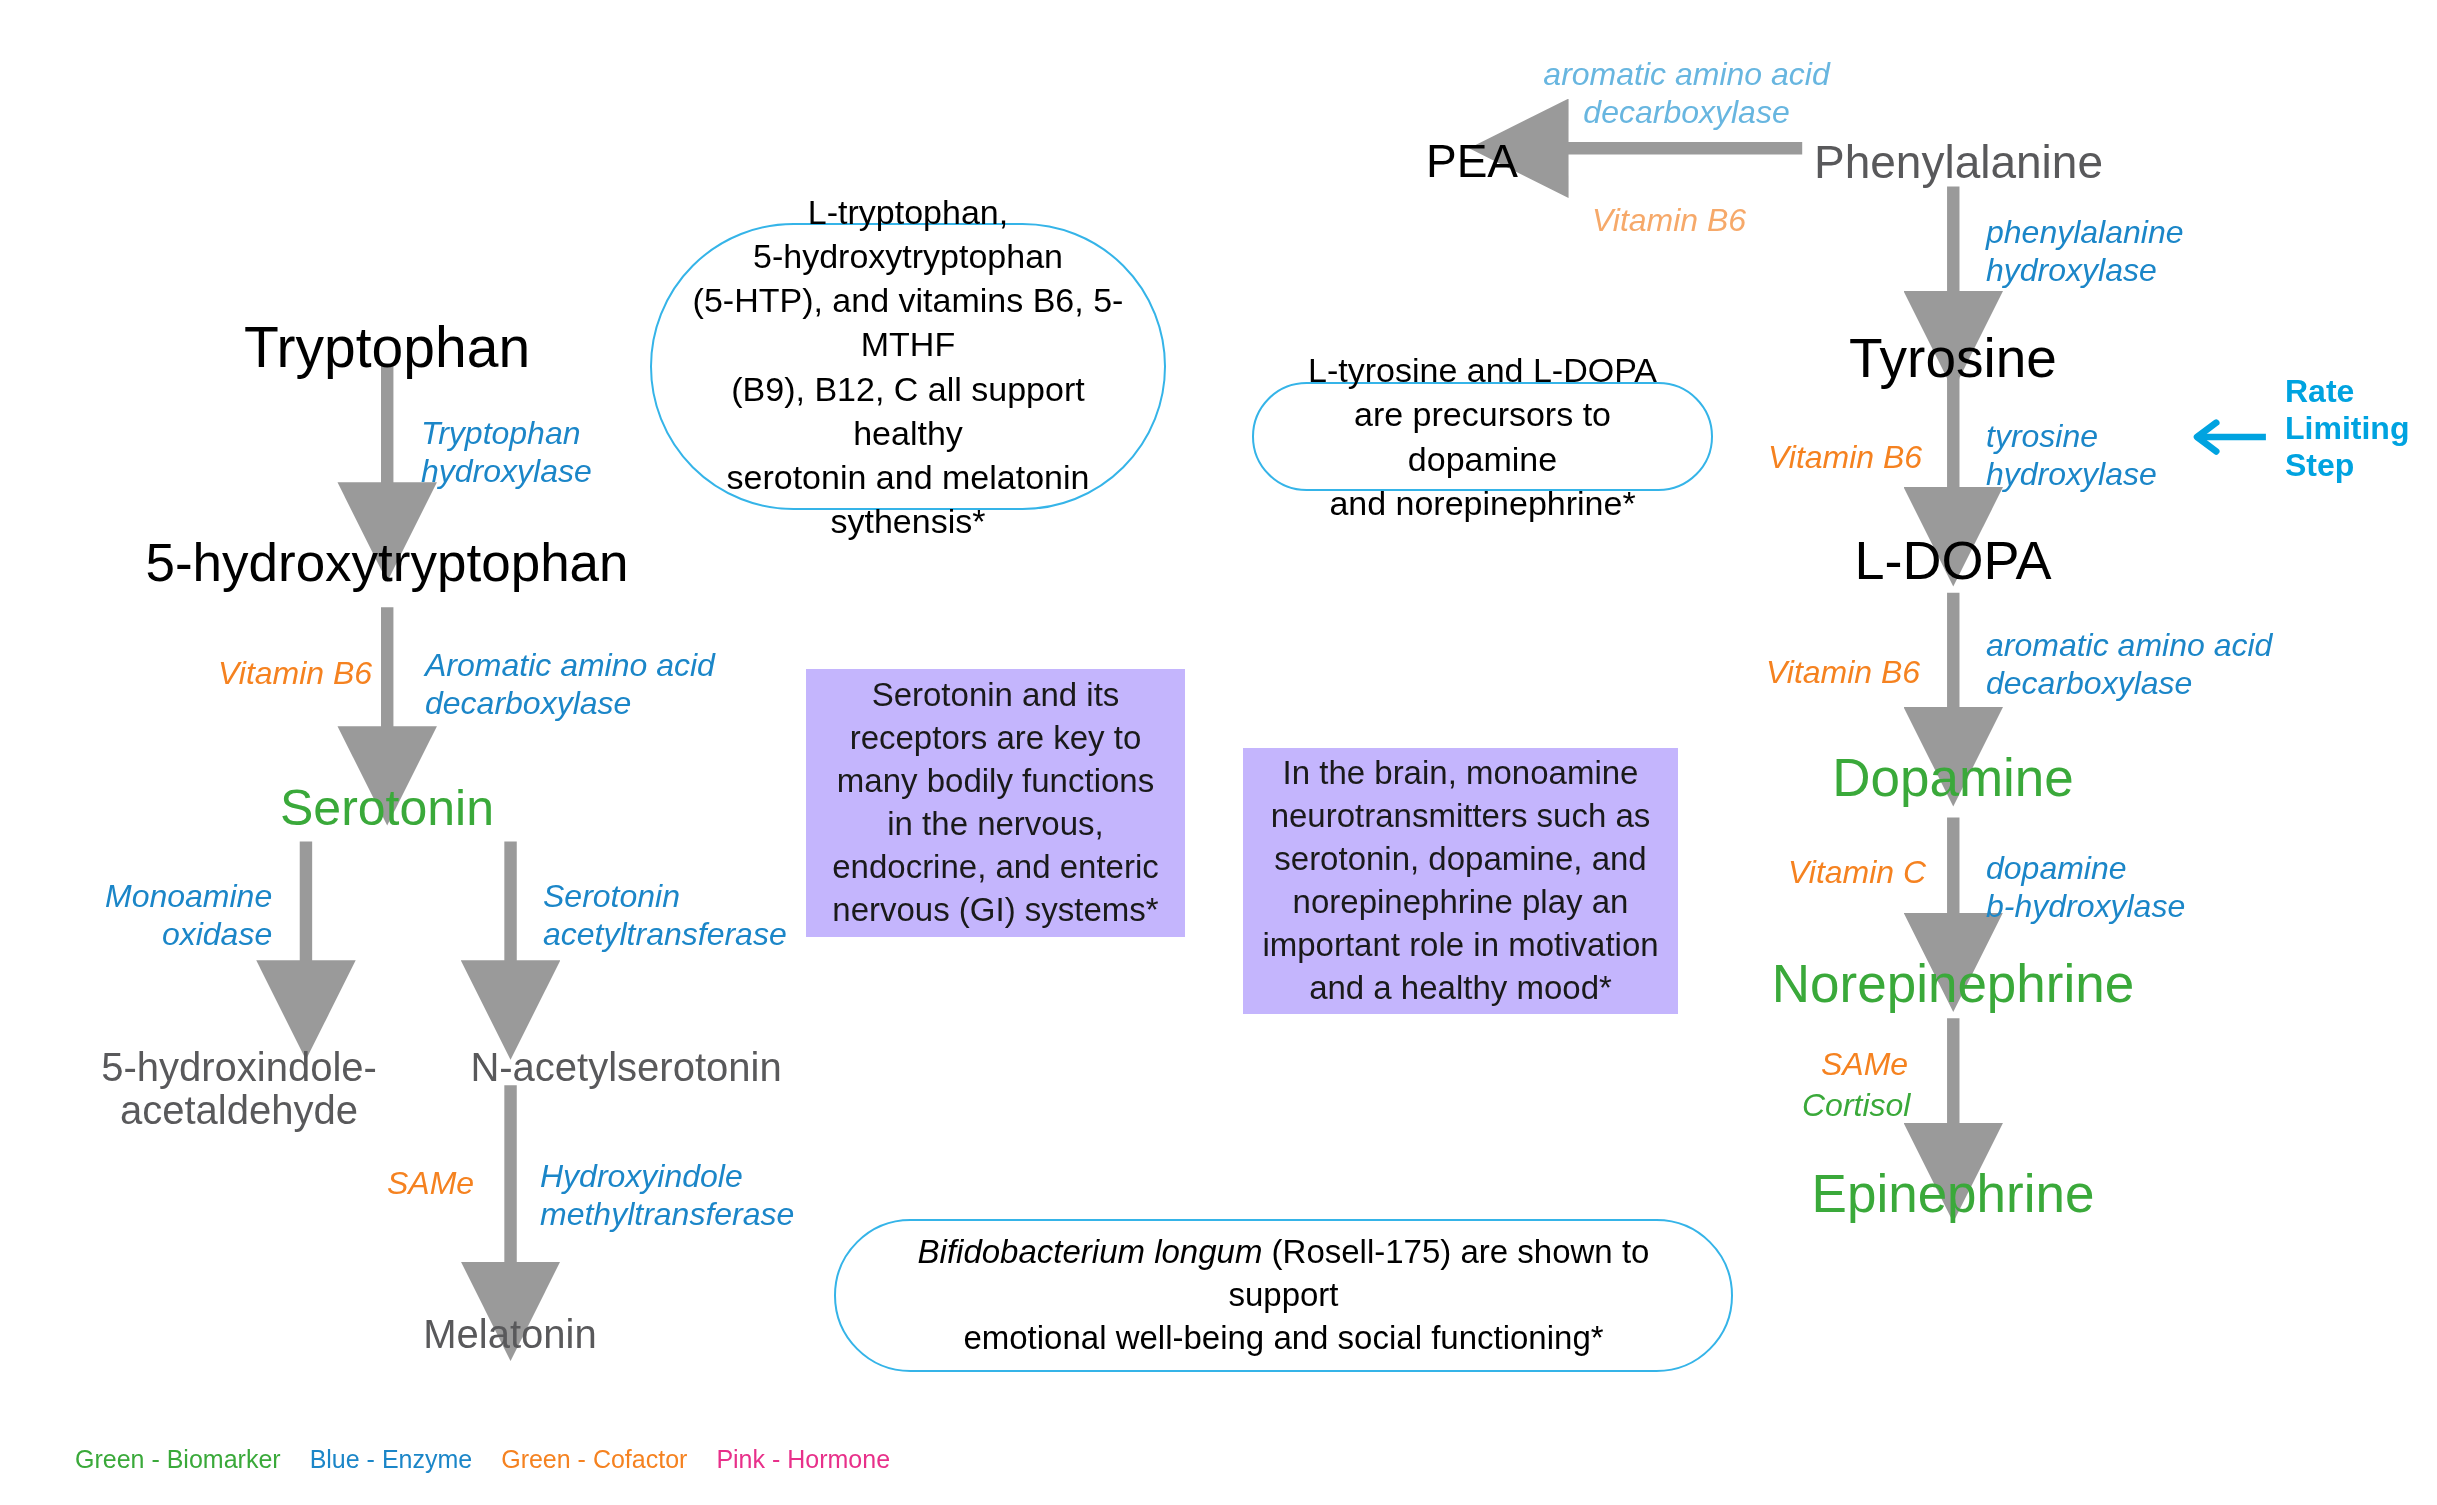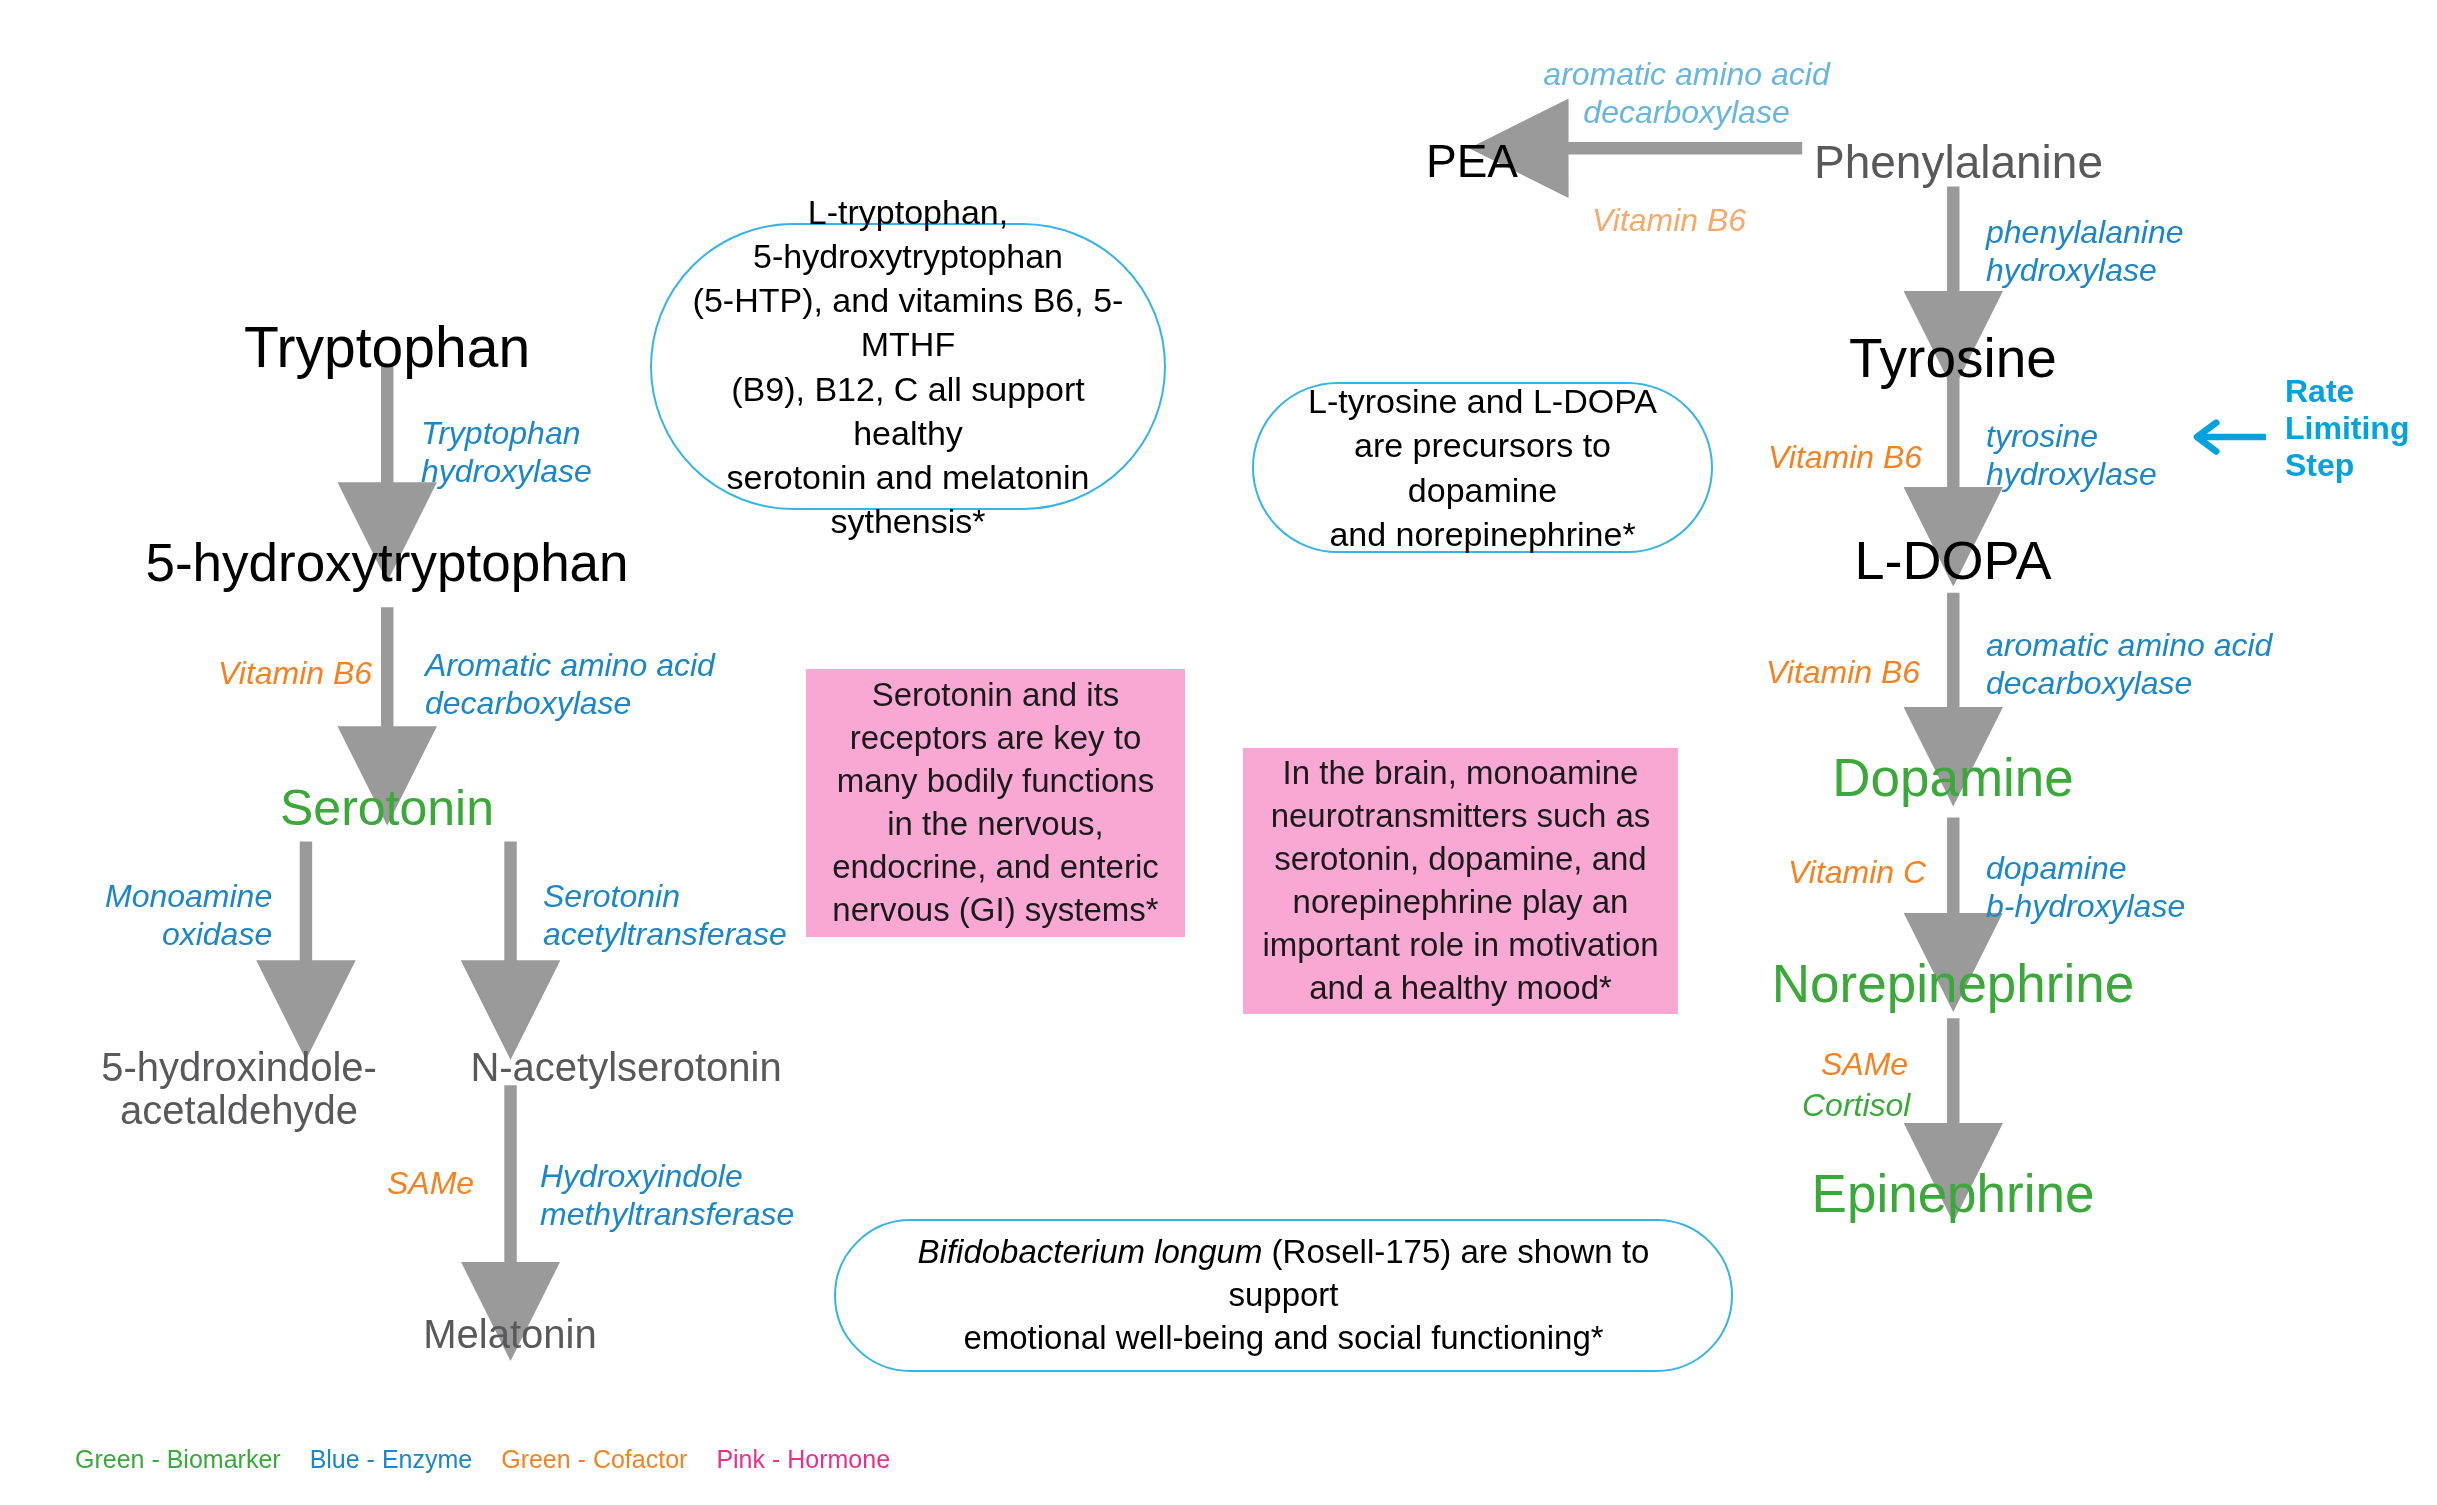--- a/index.html
+++ b/index.html
@@ -66,21 +66,21 @@
     color: #000000;
     display: flex;
     align-items: center;
     justify-content: center;
     text-align: center;
     line-height: 1.30;
   }
   .graybox {
     position: absolute;
     box-sizing: border-box;
-    background: #f9a8d4;
+    background: #c4b5fd;
     color: #1a1a1a;
     display: flex;
     align-items: center;
     justify-content: center;
     text-align: center;
     line-height: 1.30;
   }
   .rate-limit {
     position: absolute;
     color: #00a3e0;
@@ -202,21 +202,21 @@
 
   <div class="node cofactor" style="left:1821px; top:1028px; font-size:32px; text-align:right;">SAMe</div>
 
   <div class="node hormone-green" style="left:1802px; top:1069px; font-size:32px; text-align:right;">Cortisol</div>
 
 
   <div class="node centered biomarker" style="left:1953px; top:1147px; font-size:53px;">Epinephrine</div>
 
   <div class="callout" style="left:650px; top:223px; width:516px; height:287px; font-size:34px; padding:0 32.5px;">L-tryptophan,<br>5-hydroxytryptophan<br>(5-HTP), and vitamins B6, 5-MTHF<br>(B9), B12, C all support healthy<br>serotonin and melatonin<br>sythensis*</div>
 
-  <div class="callout" style="left:1252px; top:382px; width:461px; height:171px; font-size:34px; padding:0 29px;">L-tyrosine and L-DOPA<br>are precursors to dopamine<br>and norepinephrine*</div>
+  <div class="callout" style="left:1252px; top:382px; width:461px; height:109px; font-size:34px; padding:0 29px;">L-tyrosine and L-DOPA<br>are precursors to dopamine<br>and norepinephrine*</div>
 
   <div class="callout" style="left:834px; top:1219px; width:899px; height:153px; font-size:33px; padding:0 36px;">
     <div>
       <div>
         <span class="ital">Bifidobacterium longum</span><span> (Rosell-175) are shown to support</span>
       </div>
       <div>emotional well-being and social functioning*</div>
     </div>
   </div>
 

